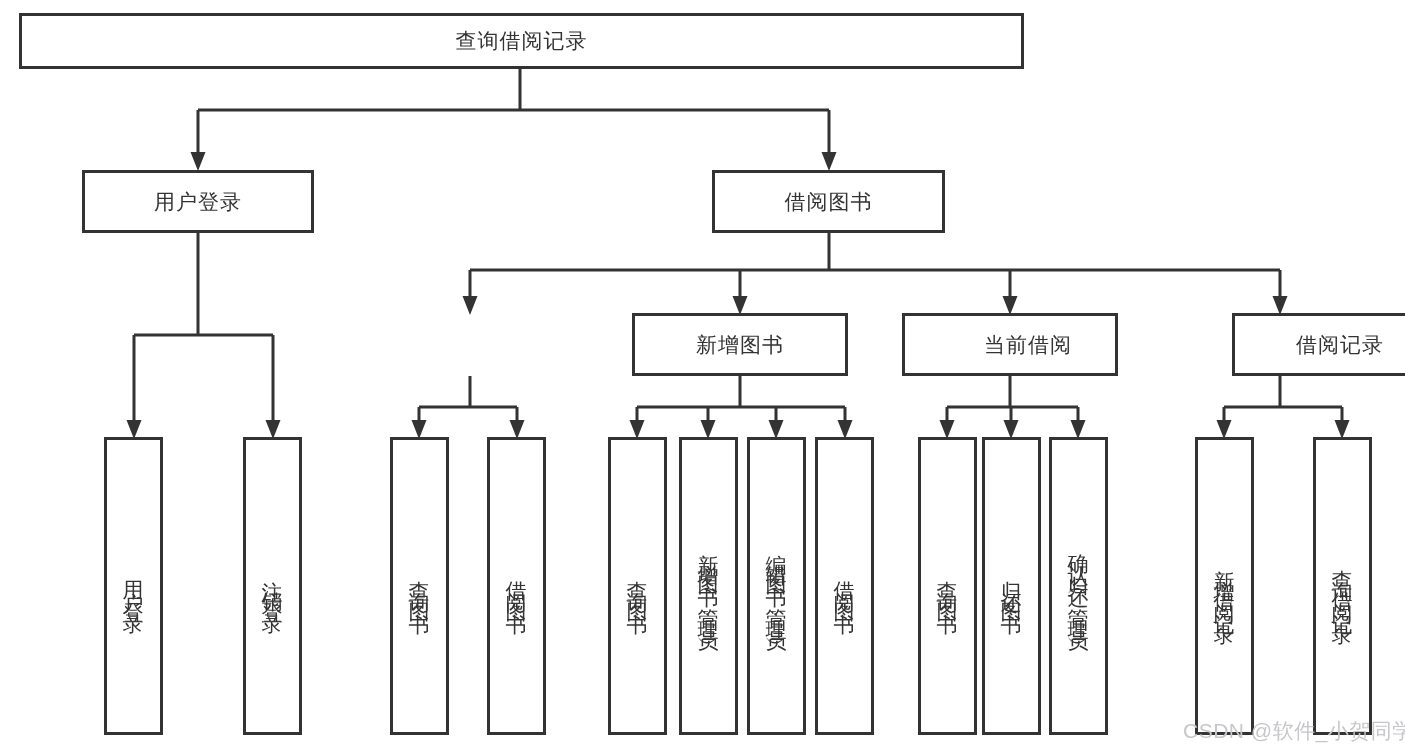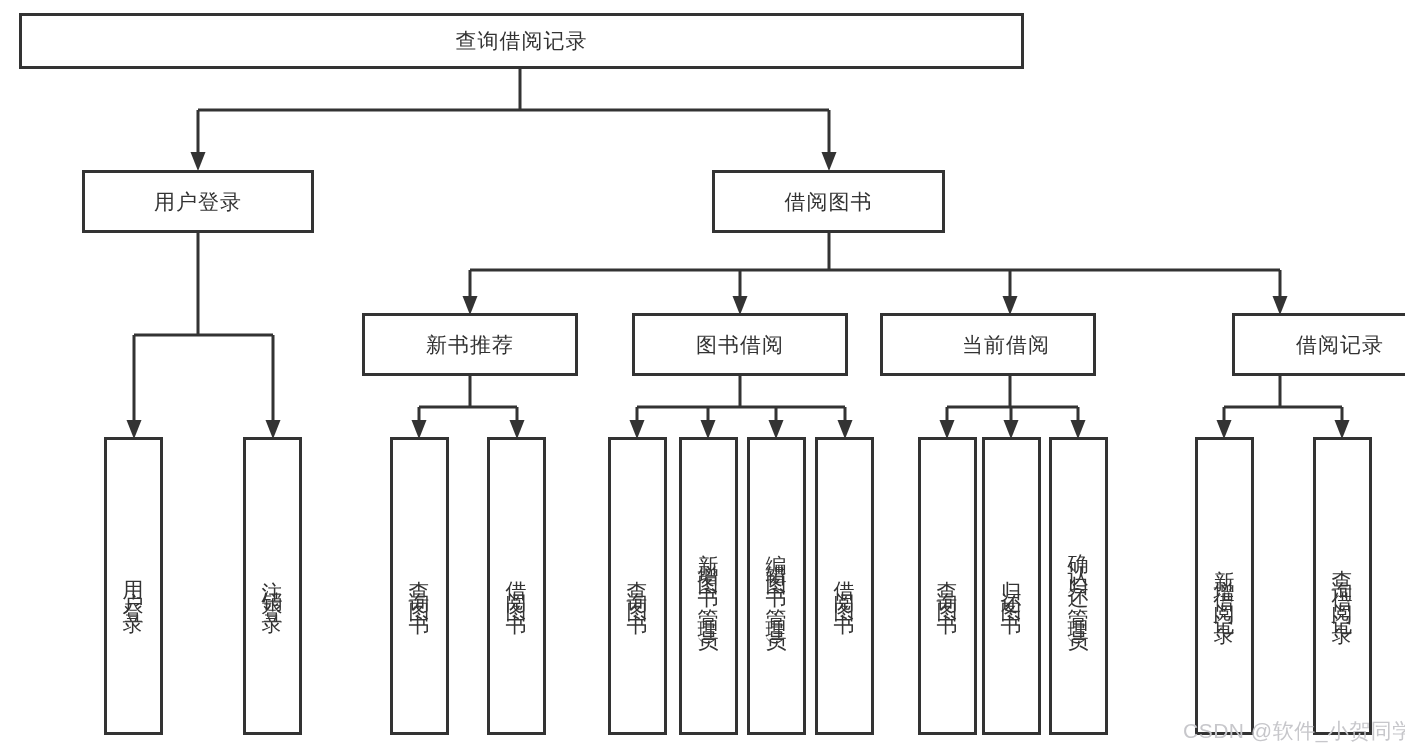--- a/index.html
+++ b/index.html
@@ -105,23 +105,22 @@
       <polygon points="1216.5,420 1231.5,420 1224,439"></polygon>
       <polygon points="1334.5,420 1349.5,420 1342,439"></polygon>
     </g>
   </svg>
 
   <div class="node hnode root">查询借阅记录</div>
 
   <div class="node hnode l2" style="left:82px; width:232px;">用户登录</div>
   <div class="node hnode l2" style="left:712px; width:233px;">借阅图书</div>
 
-  <div class="node hnode l3" style="left:362px;">新书推荐</div>
-  <div class="node hnode l3" style="left:632px;">图书借阅</div>
-  <div class="node hnode l3" style="left:880px;padding-left:36px;">当前借阅</div>
+  <div class="node hnode l3" style="left:632px;">新增图书</div>
+  <div class="node hnode l3" style="left:902px;padding-left:36px;">当前借阅</div>
   <div class="node hnode l3" style="left:1232px;">借阅记录</div>
 
   <div class="node vnode" style="left:104px;">用户登录</div>
   <div class="node vnode" style="left:243px;">注销登录</div>
 
   <div class="node vnode" style="left:390px;">查询图书</div>
   <div class="node vnode" style="left:487px;">借阅图书</div>
 
   <div class="node vnode" style="left:608px;">查询图书</div>
   <div class="node vnode" style="left:679px;">新增图书（管理员）</div>

